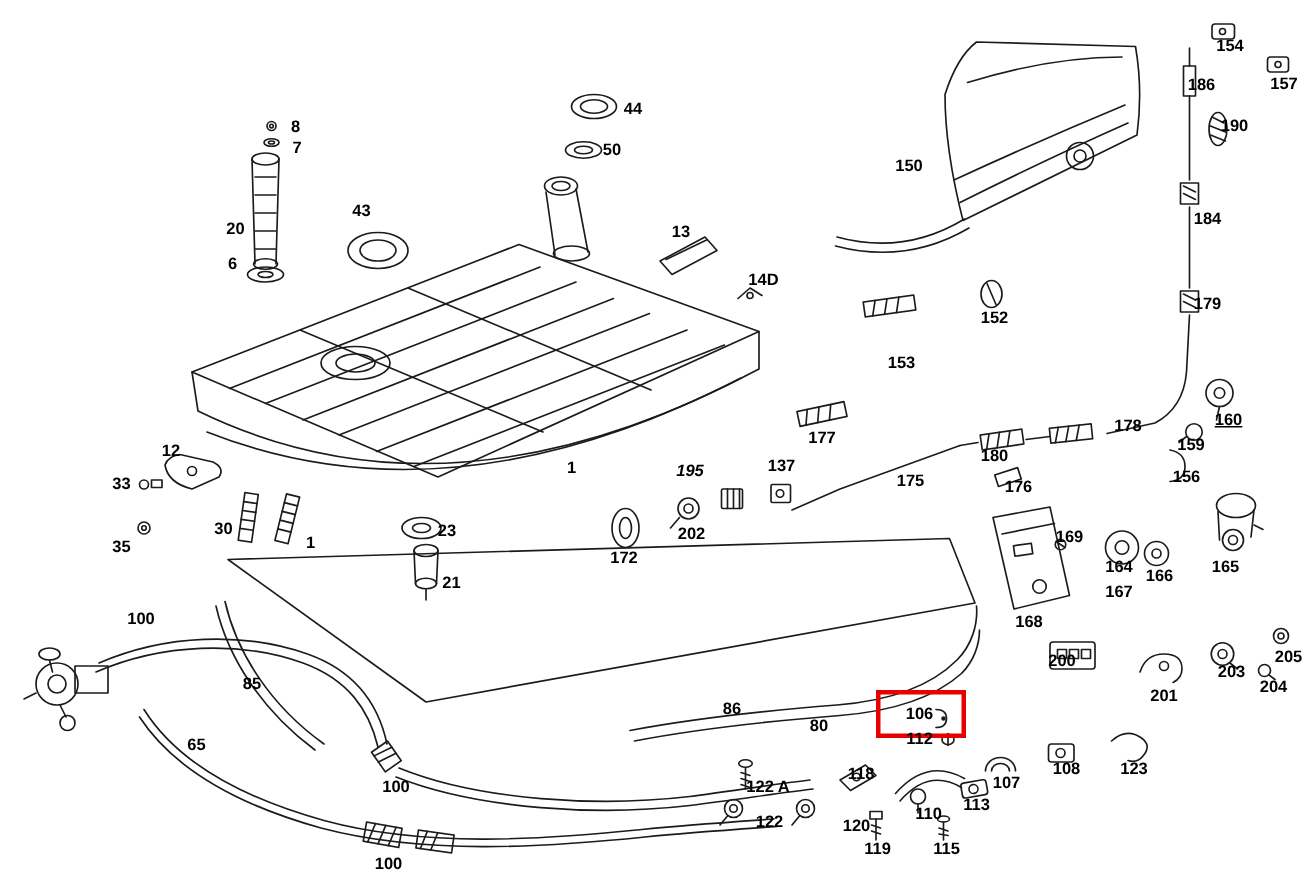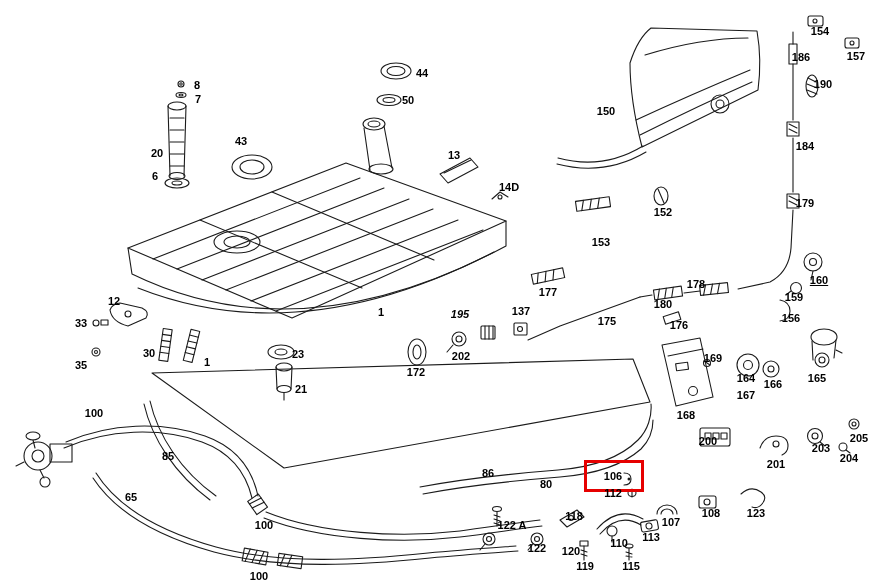--- a/index.html
+++ b/index.html
@@ -418,21 +418,21 @@
       <div class="part-label" style="left: 820px; top: 31px; color: rgb(0, 0, 0);">154</div>
       <div class="part-label" style="left: 856px; top: 56px; color: rgb(0, 0, 0);">157</div>
       <div class="part-label" style="left: 801px; top: 57px; color: rgb(0, 0, 0);">186</div>
       <div class="part-label" style="left: 823px; top: 84px; color: rgb(0, 0, 0);">190</div>
       <div class="part-label" style="left: 805px; top: 146px; color: rgb(0, 0, 0);">184</div>
       <div class="part-label" style="left: 805px; top: 203px; color: rgb(0, 0, 0);">179</div>
       <div class="part-label" style="left: 601px; top: 218px; color: rgb(0, 0, 0); margin-top: 24px;">153</div>
       <div class="part-label" style="left: 663px; top: 212px; color: rgb(0, 0, 0);">152</div>
       <div class="part-label" style="left: 548px; top: 292px; color: rgb(0, 0, 0);">177</div>
       <div class="part-label" style="left: 663px; top: 284px; color: rgb(0, 0, 0); margin-top: 20px;">180</div>
-      <div class="part-label" style="left: 696px; top: 284px; color: rgb(0, 0, 0);">178</div>
+      <div class="part-label" style="left: 752px; top: 284px; color: rgb(0, 0, 0);">178</div>
       <div class="part-label" style="left: 607px; top: 321px; color: rgb(0, 0, 0);">175</div>
       <div class="part-label" style="left: 679px; top: 325px; color: rgb(0, 0, 0);">176</div>
       <div class="part-label" style="left: 819px; top: 280px; color: rgb(0, 0, 0); text-decoration: underline;">160</div>
       <div class="part-label" style="left: 794px; top: 297px; color: rgb(0, 0, 0);">159</div>
       <div class="part-label" style="left: 791px; top: 318px; color: rgb(0, 0, 0);">156</div>
       <div class="part-label" style="left: 114px; top: 301px; color: rgb(0, 0, 0);">12</div>
       <div class="part-label" style="left: 81px; top: 323px; color: rgb(0, 0, 0);">33</div>
       <div class="part-label" style="left: 81px; top: 365px; color: rgb(0, 0, 0);">35</div>
       <div class="part-label" style="left: 149px; top: 353px; color: rgb(0, 0, 0);">30</div>
       <div class="part-label" style="left: 207px; top: 362px; color: rgb(0, 0, 0);">1</div>
@@ -459,21 +459,21 @@
       <div class="part-label" style="left: 708px; top: 441px; color: rgb(0, 0, 0);">200</div>
       <div class="part-label" style="left: 776px; top: 464px; color: rgb(0, 0, 0);">201</div>
       <div class="part-label" style="left: 821px; top: 448px; color: rgb(0, 0, 0);">203</div>
       <div class="part-label" style="left: 859px; top: 438px; color: rgb(0, 0, 0);">205</div>
       <div class="part-label" style="left: 849px; top: 458px; color: rgb(0, 0, 0);">204</div>
       <div class="part-label" style="left: 671px; top: 522px; color: rgb(0, 0, 0);">107</div>
       <div class="part-label" style="left: 711px; top: 513px; color: rgb(0, 0, 0);">108</div>
       <div class="part-label" style="left: 756px; top: 513px; color: rgb(0, 0, 0);">123</div>
       <div class="part-label" style="left: 574px; top: 516px; color: rgb(0, 0, 0);">118</div>
       <div class="part-label" style="left: 512px; top: 525px; color: rgb(0, 0, 0);">122 A</div>
-      <div class="part-label" style="left: 525px; top: 548px; color: rgb(0, 0, 0); padding-left: 24px;">122</div>
+      <div class="part-label" style="left: 501px; top: 548px; color: rgb(0, 0, 0); padding-left: 24px;">122</div>
       <div class="part-label" style="left: 543px; top: 551px; color: rgb(0, 0, 0); margin-left: 28px;">120</div>
       <div class="part-label" style="left: 619px; top: 543px; color: rgb(0, 0, 0);">110</div>
       <div class="part-label" style="left: 651px; top: 537px; color: rgb(0, 0, 0);">113</div>
       <div class="part-label" style="left: 585px; top: 566px; color: rgb(0, 0, 0);">119</div>
       <div class="part-label" style="left: 631px; top: 566px; color: rgb(0, 0, 0);">115</div>
       <div class="part-label" style="left: 264px; top: 525px; color: rgb(0, 0, 0);">100</div>
       <div class="part-label" style="left: 259px; top: 576px; color: rgb(0, 0, 0);">100</div>
     </div>
 
 </div>

